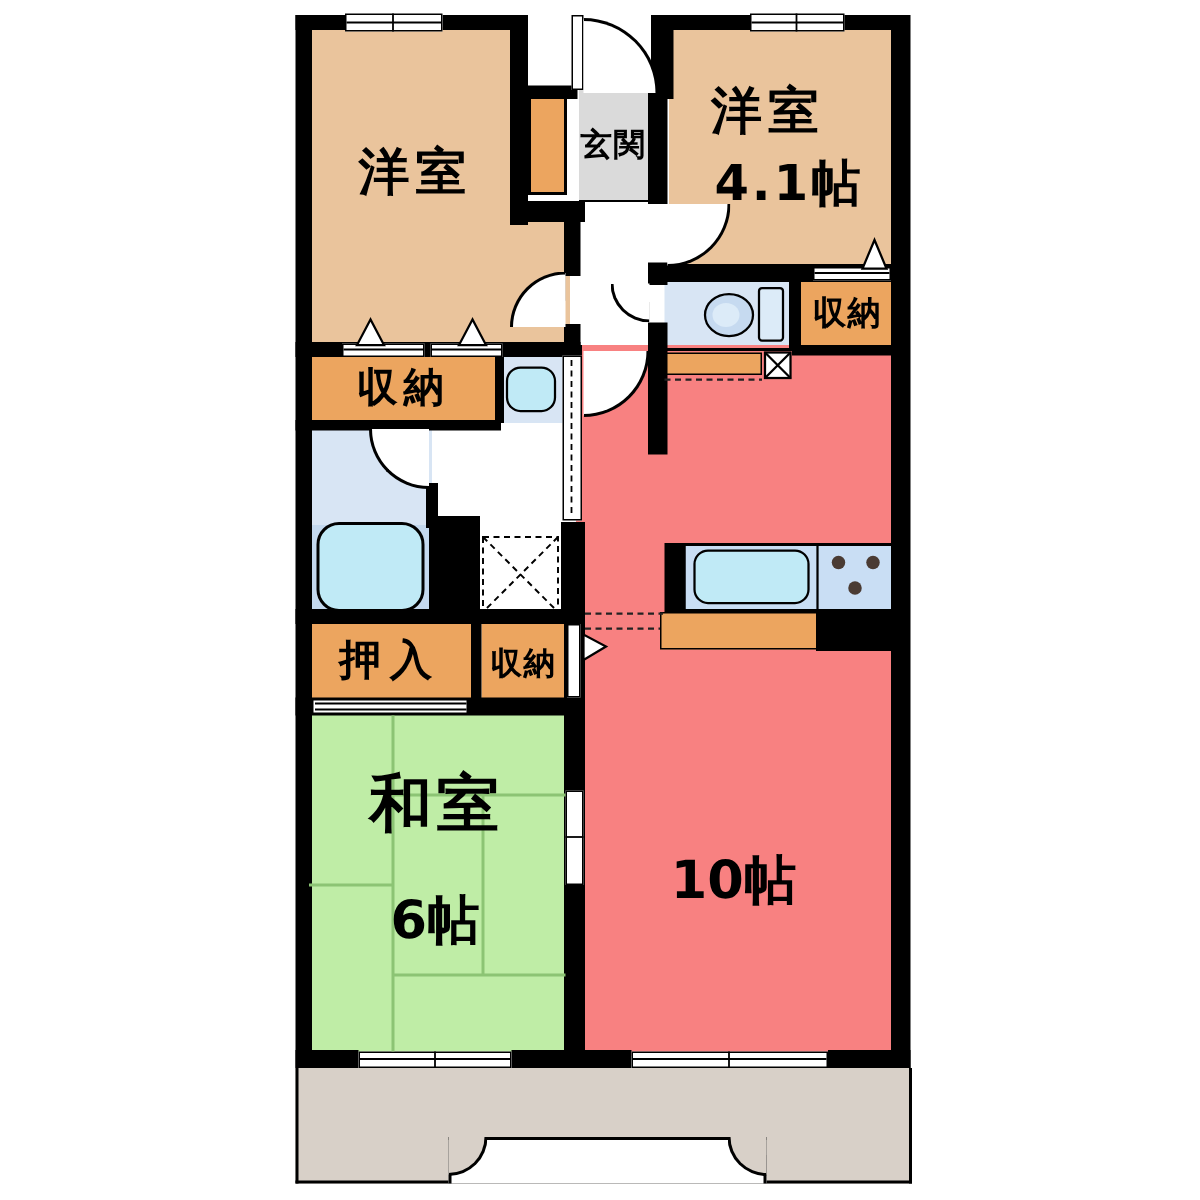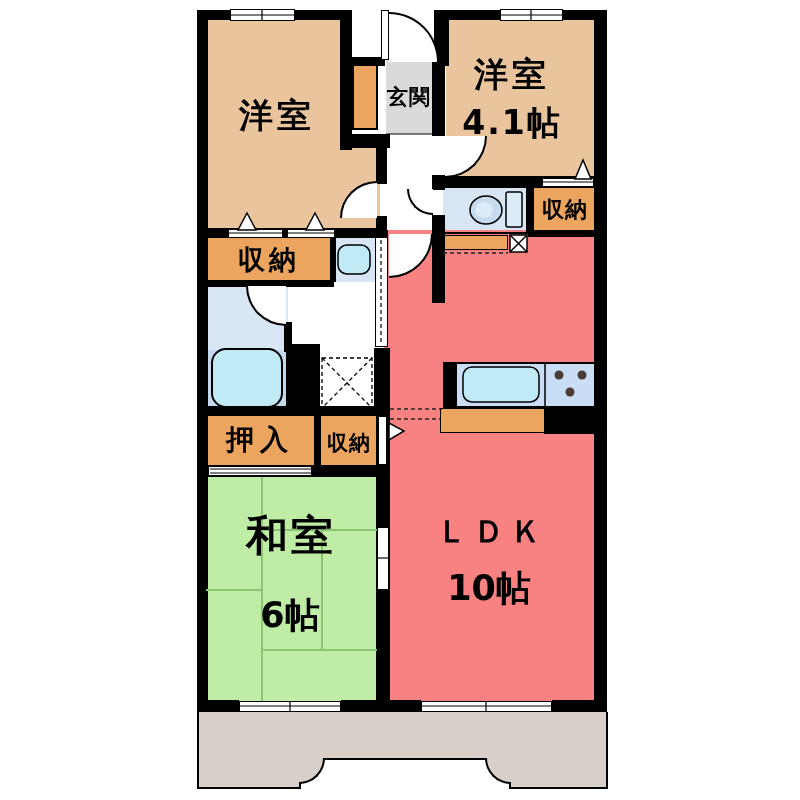--- a/index.html
+++ b/index.html
@@ -172,24 +172,23 @@
       <polygon points="315,213 306,230 324,230"></polygon>
       <polygon points="583,160 575,179 591,179"></polygon>
       <polygon points="389,423 389,440 404,431"></polygon>
     </g>
 
     <line x1="443" y1="233" x2="528" y2="233" stroke="#000" stroke-width="2"></line>
   </svg>
 
   <div class="lbl" style="left:277px;top:115px;font-size:34px;letter-spacing:4px;">洋室</div>
   <div class="lbl" style="left:512px;top:74px;font-size:34px;letter-spacing:4px;">洋室</div>
-  <div class="lbl" style="left:512px;top:122px;font-size:33px;letter-spacing:2px;">4.1帖</div>
+  <div class="lbl" style="left:526px;top:122px;font-size:33px;letter-spacing:2px;">4.1帖</div>
   <div class="lbl" style="left:409px;top:97px;font-size:21px;letter-spacing:1px;">玄関</div>
   <div class="lbl" style="left:269px;top:259px;font-size:27px;letter-spacing:4px;">収納</div>
   <div class="lbl" style="left:565px;top:210px;font-size:22px;letter-spacing:1px;">収納</div>
   <div class="lbl" style="left:260px;top:440px;font-size:28px;letter-spacing:6px;">押入</div>
   <div class="lbl" style="left:349px;top:443px;font-size:21px;letter-spacing:1px;">収納</div>
   <div class="lbl" style="left:291px;top:536px;font-size:42px;letter-spacing:3px;">和室</div>
   <div class="lbl" style="left:290px;top:615px;font-size:35px;">6帖</div>
-  <div class="lbl" style="left:492px;top:531px;font-size:31px;letter-spacing:6px;">ＬＤＫ</div>
   <div class="lbl" style="left:489px;top:588px;font-size:35px;text-align:center;">10帖</div>
 
 </div>
 
 </body></html>

